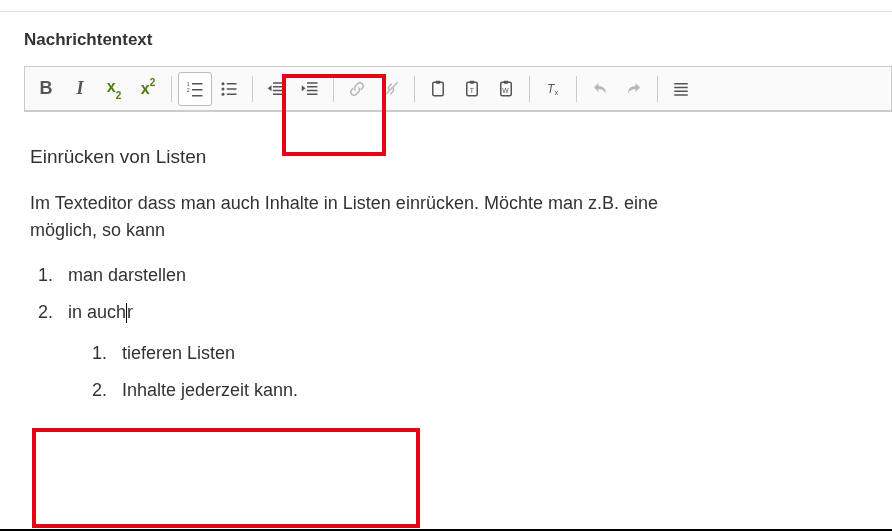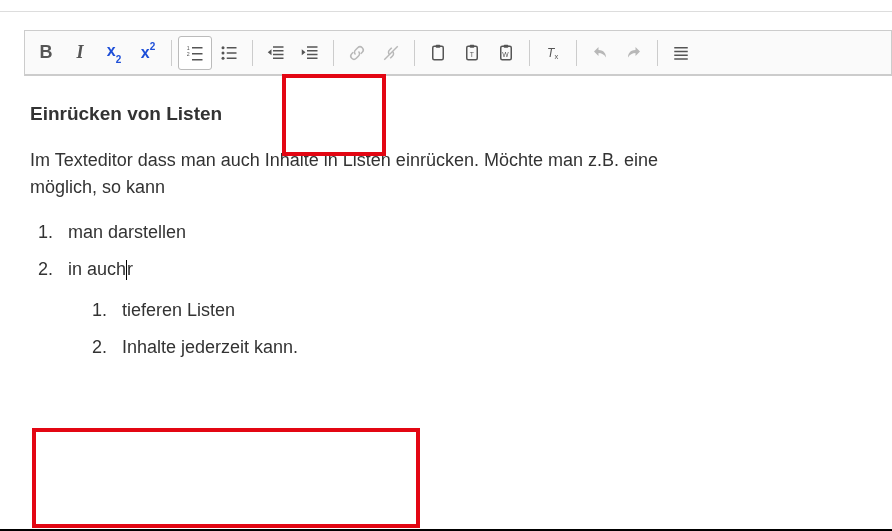--- a/index.html
+++ b/index.html
@@ -44,21 +44,21 @@
   .tb-btn {
     width: 34px;
     height: 34px;
     display: flex;
     align-items: center;
     justify-content: center;
     background: transparent;
     border: none;
     border-radius: 3px;
     cursor: pointer;
-    color: #1d4ed8;
+    color: #4d7c0f;
   }
   .tb-btn.disabled { color: #b8b8b8; cursor: default; }
   .tb-btn svg { width: 18px; height: 18px; display: block; }
   .tb-sep {
     width: 1px;
     height: 26px;
     background: #ccc;
     margin: 0 6px;
   }
   .tb-txt {
@@ -75,22 +75,22 @@
   .editor {
     border-top: 1px solid #ccc;
     border-bottom: none;
     padding: 20px 6px 10px 6px;
     font-size: 18px;
     color: #333;
     line-height: 1.5;
   }
   .editor h3 {
     font-size: 19px;
-    font-weight: 700;
-    margin: 4px 0 18px 0;
+    font-weight: 400;
+    margin: 11px 0 18px 0;
   }
   .editor p { margin: 0 0 18px 0; }
   .editor ol {
     margin: 0 0 0 0;
     padding-left: 28px;
   }
   .editor ol li {
     padding-left: 10px;
     margin: 10px 0;
   }
@@ -114,20 +114,21 @@
     position: absolute;
     pointer-events: none;
   }
 </style>
 </head>
 <body>
 
 <div class="page">
   <div class="top-rule"></div>
   <div class="content-wrap">
+    <div class="field-label">Nachrichtentext</div>
 
     <div class="toolbar">
       <span class="tb-txt">B</span>
       <span class="tb-txt italic">I</span>
       <button class="tb-btn">
         <span style="font-size:16px;font-weight:600;"><span>x</span><span class="sub">2</span></span>
       </button>
       <button class="tb-btn">
         <span style="font-size:16px;font-weight:600;"><span>x</span><span class="sup">2</span></span>
       </button>

